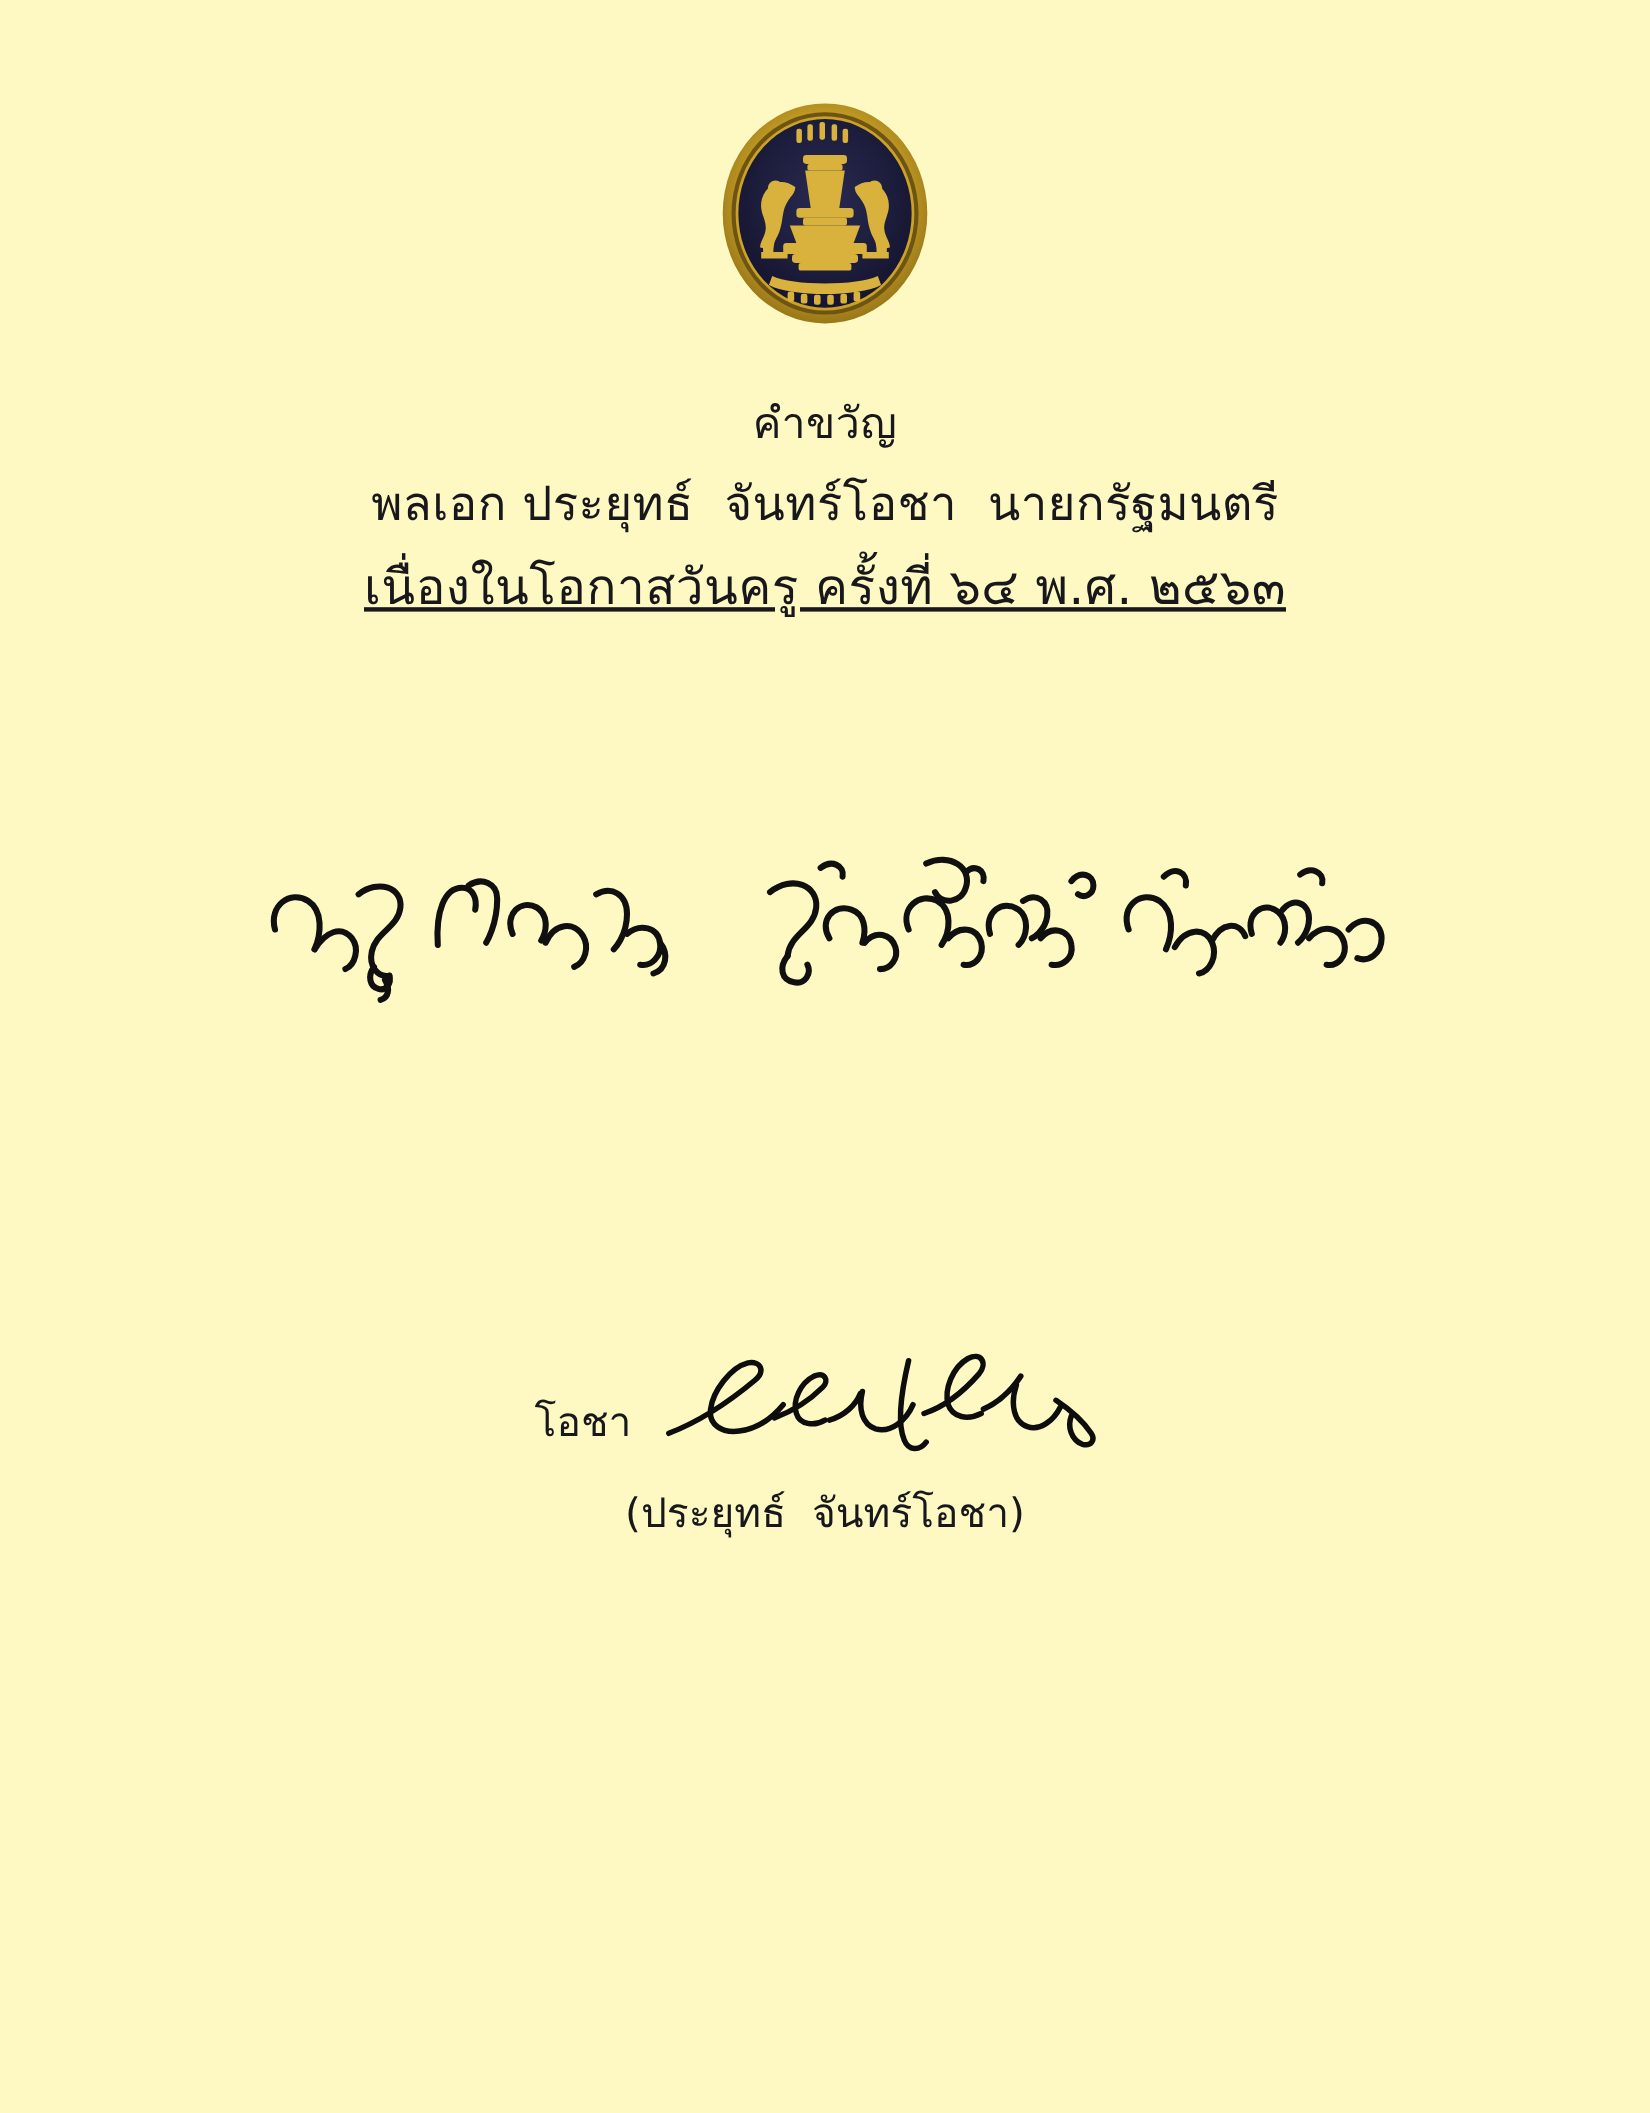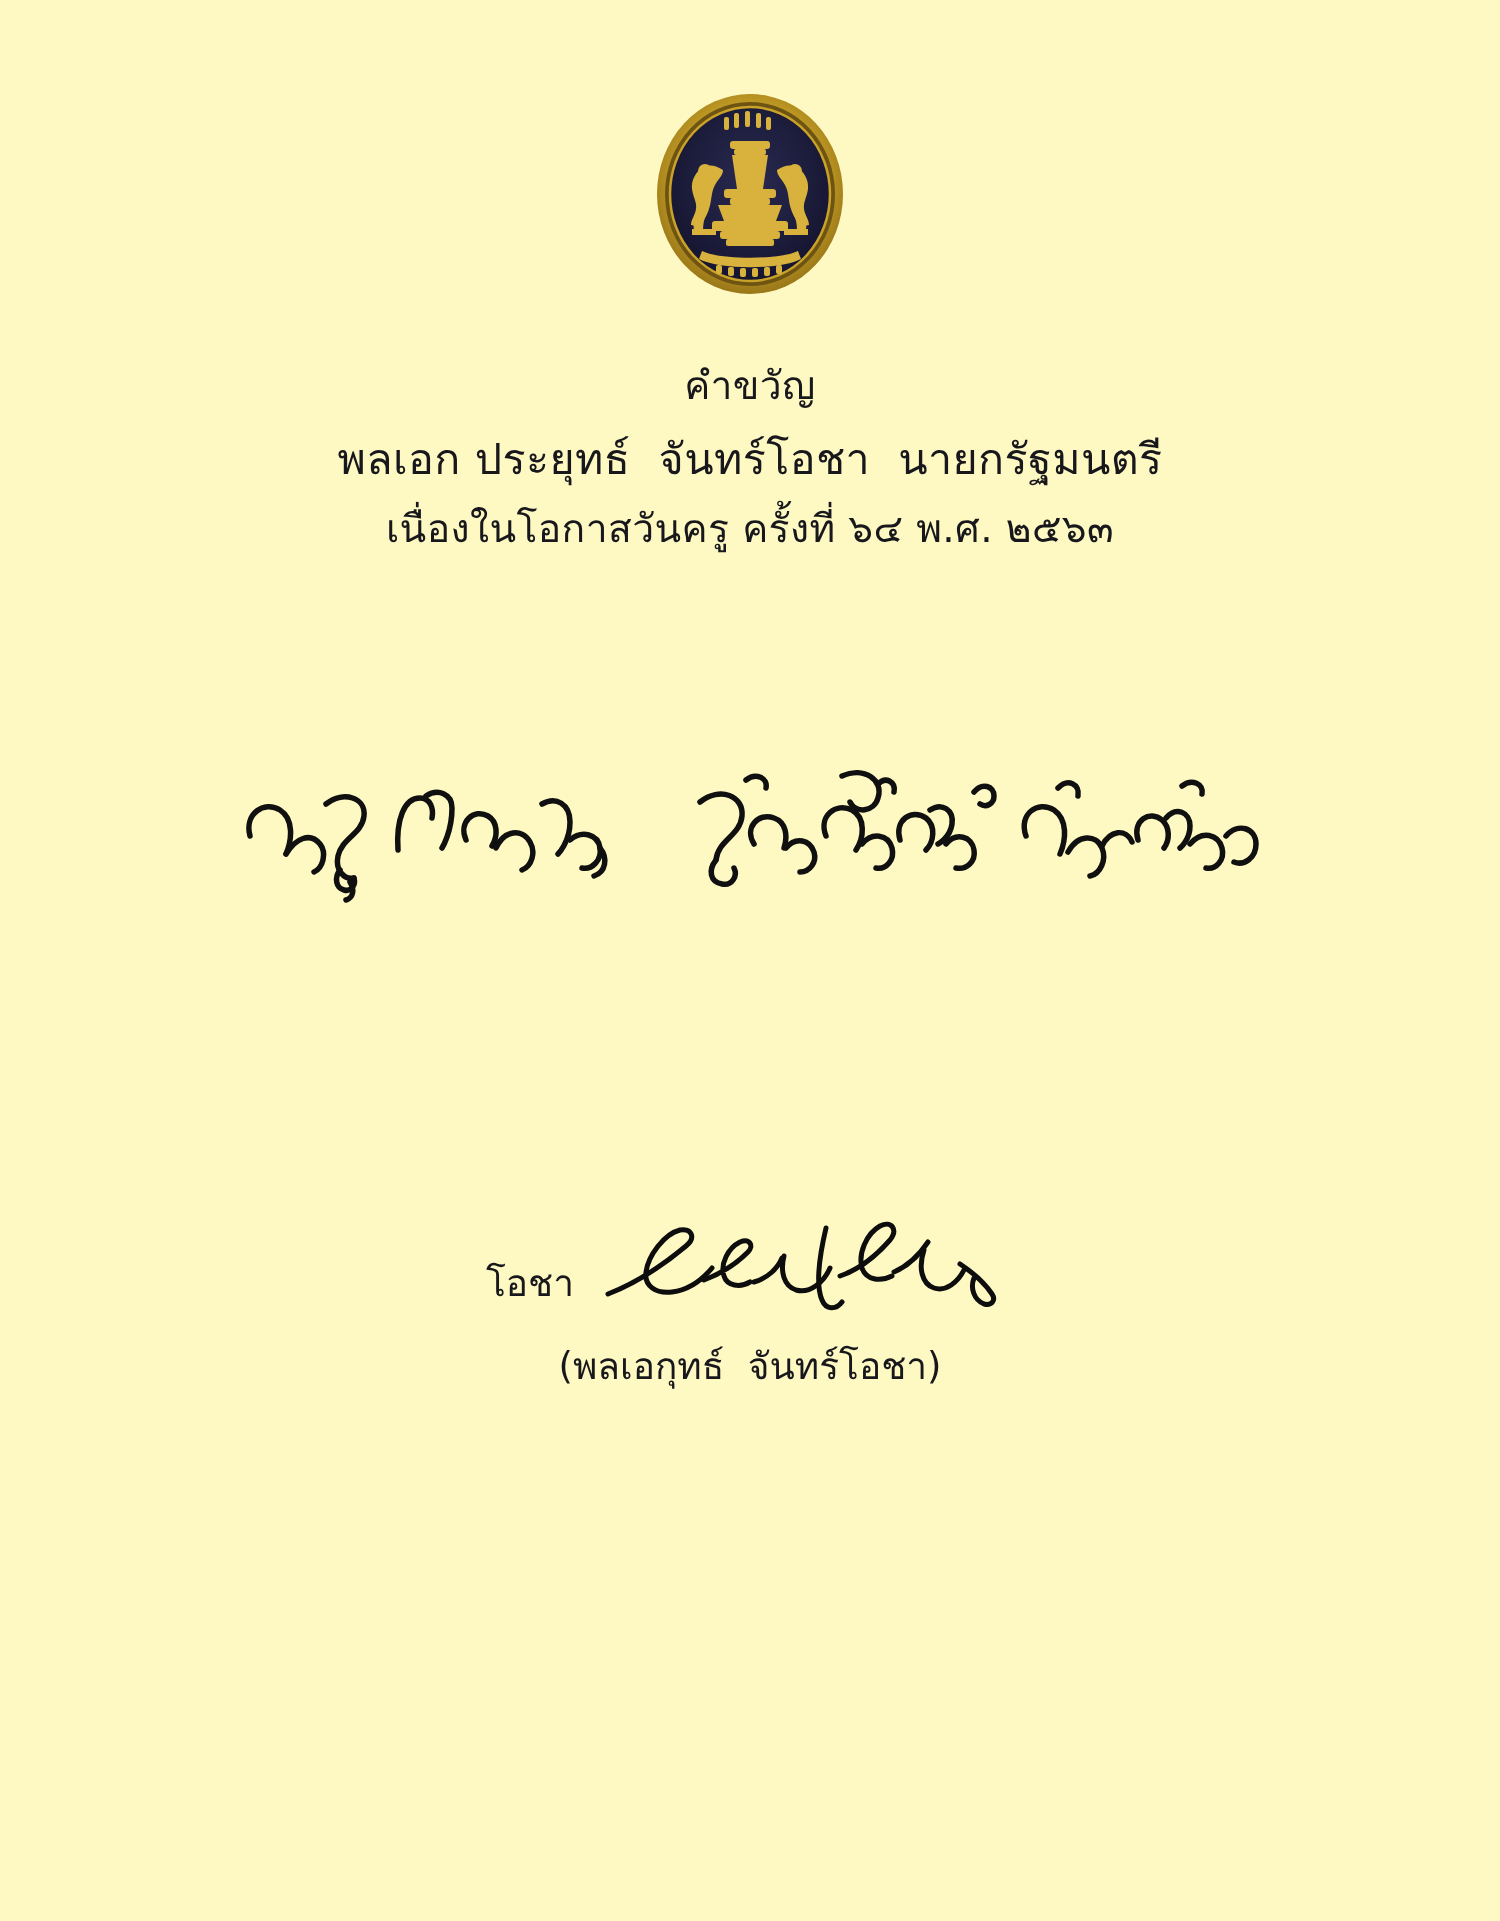--- a/index.html
+++ b/index.html
@@ -48,21 +48,21 @@
     line-height: 1.55;
   }
   .heading .line {
     font-size: 38px;
     letter-spacing: .4px;
     color: #17171c;
     white-space: pre;
   }
   .heading .line1 { font-size: 39px; }
   .heading .line2 { font-size: 43px; margin-top: 10px; }
-  .heading .line3 { font-size: 39px; margin-top: 6px; }
+  .heading .line3 { font-size: 45px; margin-top: 6px; text-decoration: underline; }
 
   
   .motto-area {
     margin-top: 180px;
     width: 1100px;
     height: 180px;
     display: flex;
     align-items: center;
     justify-content: center;
   }
@@ -263,16 +263,16 @@
           <path d="M160 72 c14 -4 24 -14 28 -24"></path>
           <path d="M190 46 c-4 16 0 30 12 34 c14 4 28 -8 34 -22"></path>
           <path d="M232 18 c-8 34 -10 58 -4 72 c4 10 14 10 20 2"></path>
           <path d="M246 66 c18 -6 36 -20 50 -36 c8 -10 2 -20 -10 -14 c-14 8 -22 28 -18 42 c4 12 18 14 30 8"></path>
           <path d="M300 62 c14 -6 26 -18 34 -30"></path>
           <path d="M330 40 c-6 18 -2 34 10 38 c12 4 24 -6 30 -18"></path>
           <path d="M366 54 c12 8 24 18 32 30 c4 6 0 12 -8 10 c-10 -4 -14 -16 -10 -26"></path>
         </g>
       </svg>
     </div>
-    <div class="sign-name">(พลเอกุทธ์  จันทร์โอชา)</div>
+    <div class="sign-name">(ประยุทธ์  จันทร์โอชา)</div>
   </div>
 
 </div>
 
 </body></html>

